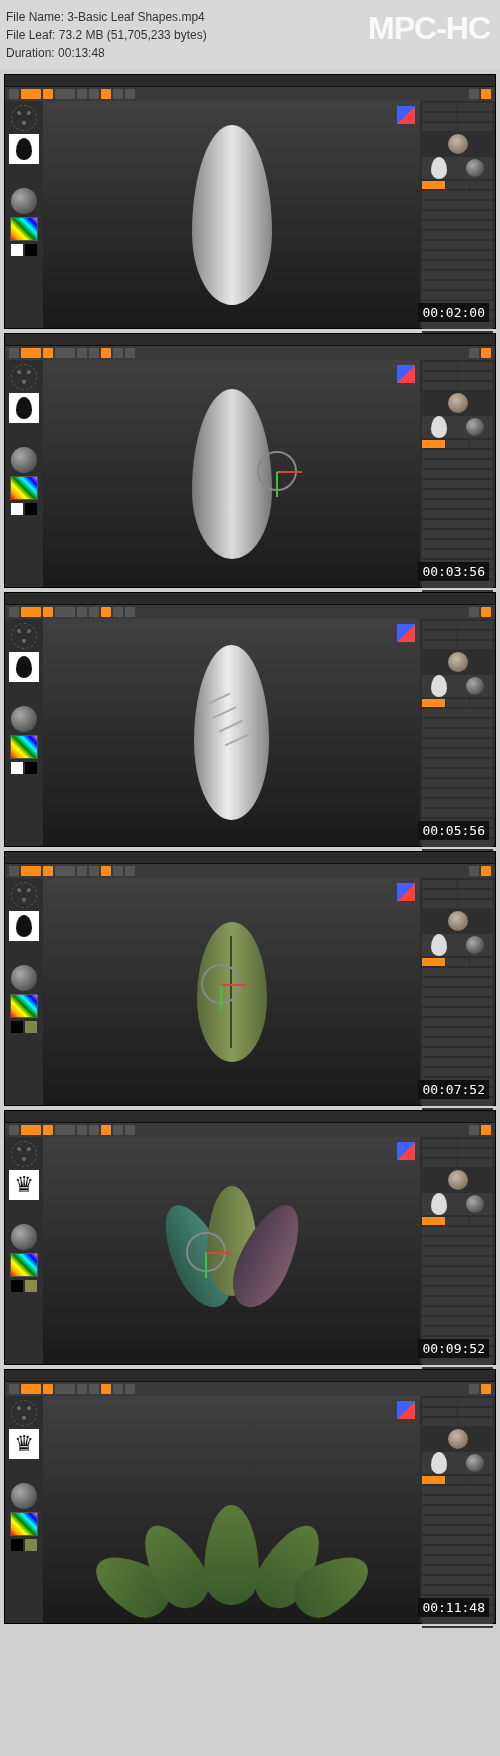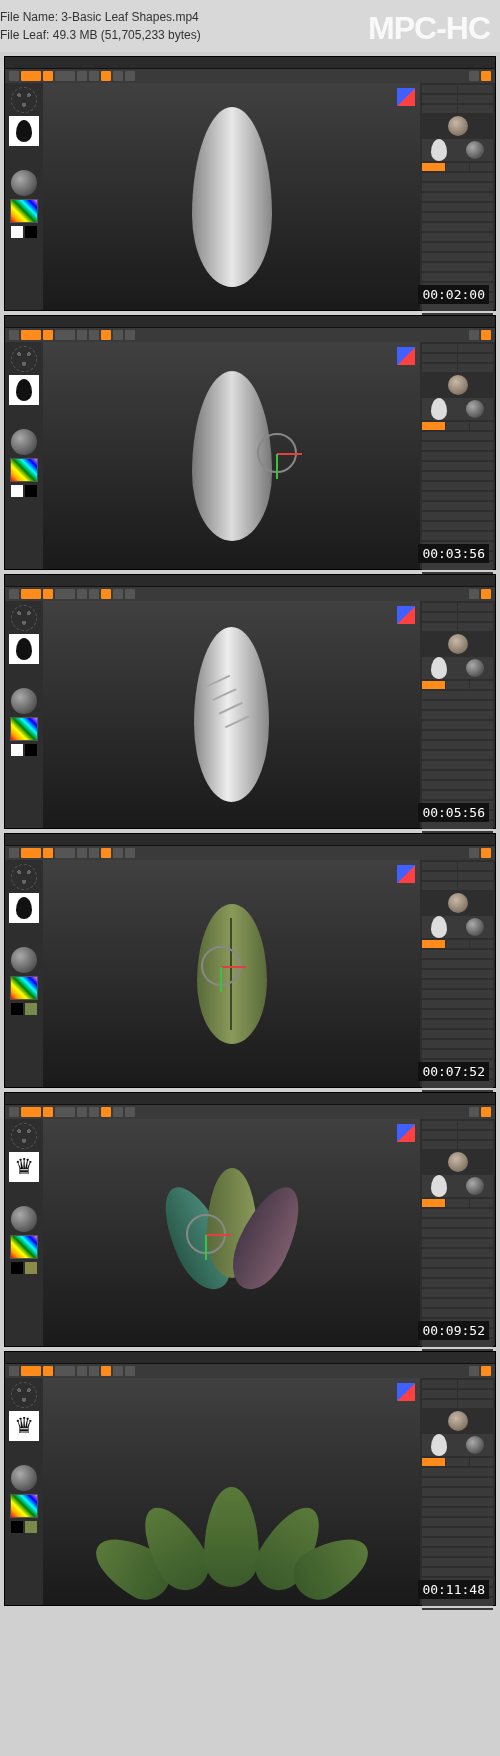--- a/index.html
+++ b/index.html
@@ -1,17 +1,17 @@
 <!DOCTYPE html>
 <html><head>
 <meta charset="utf-8">
 <style>
 * { margin: 0; padding: 0; box-sizing: border-box; }
 body { background: #d0d0d0; font-family: Arial, sans-serif; width: 500px; }
-.header { background: #d8d8d8; padding: 8px 0; position: relative; }
+.header { background: #d8d8d8; padding: 8px 6px; position: relative; }
 .header-line { font-size: 12px; color: #333; line-height: 1.5; }
 .mpc-logo { position: absolute; top: 10px; right: 10px; font-size: 32px; font-weight: bold; color: #fff; letter-spacing: -1px; opacity: 0.85; }
 .thumbs { display: flex; flex-direction: column; gap: 4px; padding: 4px; }
 .thumb { position: relative; background: #1a1a1a; height: 255px; border: 1px solid #000; }
 .menubar { height: 12px; background: #2a2a2a; border-bottom: 1px solid #111; }
 .toolbar { height: 14px; background: #3a3a3a; display: flex; align-items: center; padding: 0 4px; gap: 2px; }
 .tool-btn { background: #ff8c1a; width: 20px; height: 10px; border-radius: 1px; }
 .tool-btn.grey { background: #555; }
 .tool-btn.sm { width: 10px; }
 .content { display: flex; height: calc(100% - 26px); }
@@ -62,21 +62,25 @@
 </head>
 <body>
 
 <div class="header">
   <div class="header-line">
     <span>File Name:</span>
     <span>3-Basic Leaf Shapes.mp4</span>
   </div>
   <div class="header-line">
     <span>File Leaf:</span>
-    <span>49.3 MB (51,705,233 bytes)</span>
+    <span>73.2 MB (51,705,233 bytes)</span>
+  </div>
+  <div class="header-line">
+    <span>Duration:</span>
+    <span>00:13:48</span>
   </div>
   <div class="mpc-logo">MPC-HC</div>
 </div>
 
 <div class="thumbs">
     <div class="thumb">
     <div class="menubar"></div>
     <div class="toolbar">
       <div class="tool-btn grey sm"></div>
         <div class="tool-btn"></div>

